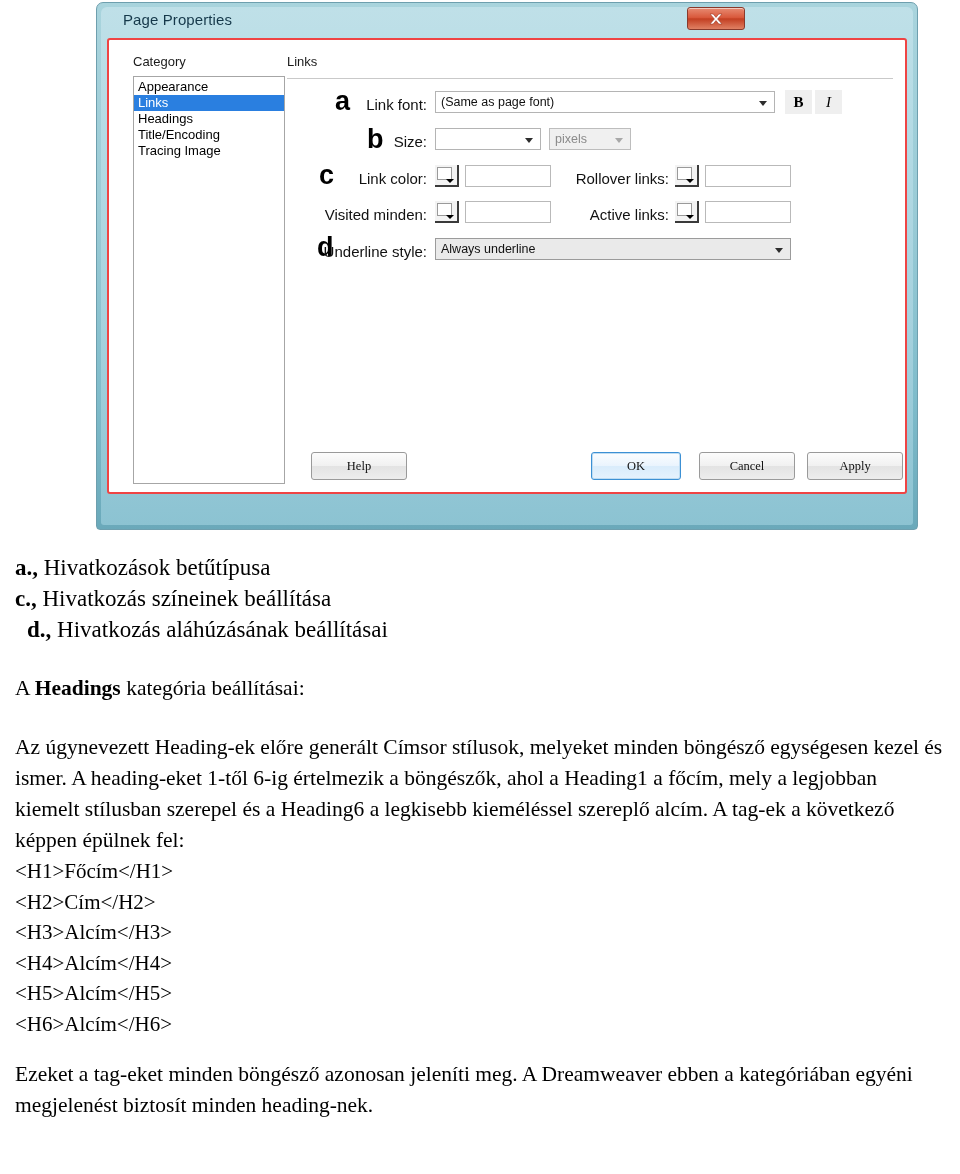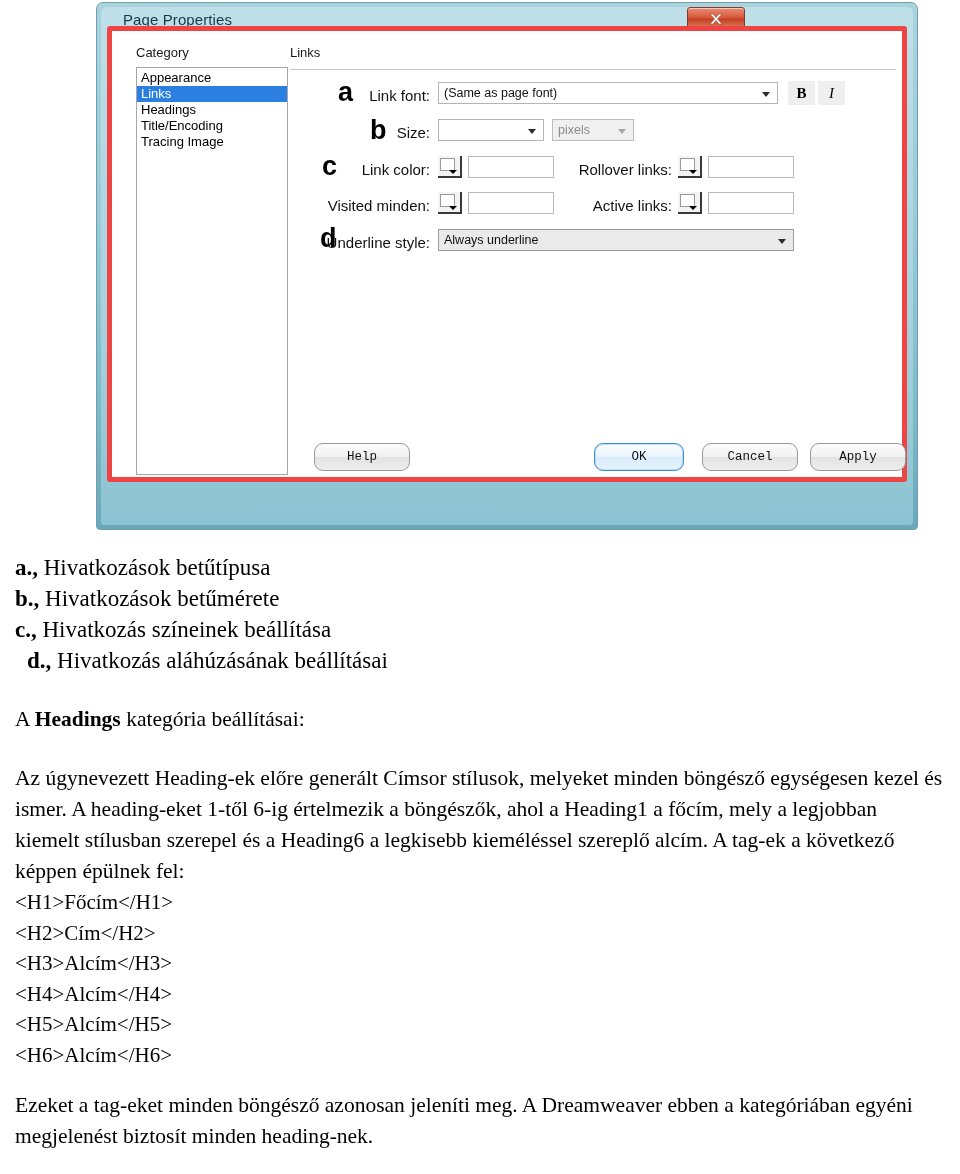--- a/index.html
+++ b/index.html
@@ -67,24 +67,24 @@
     background: linear-gradient(180deg,#e78b72 0%, #d9593c 45%, #c33f22 52%, #e08164 100%);
     box-shadow: inset 0 1px 0 rgba(255,255,255,0.55);
     box-sizing: border-box;
     cursor: pointer;
   }
   .dlg-close svg { position:absolute; left:50%; top:50%; transform:translate(-50%,-50%); }
 
   
   .dlg-client {
     position: absolute;
-    left: 11px; top: 24px;
+    left: 11px; top: 36px;
     width: 800px; height: 456px;
     background: #ffffff;
-    border: 5px solid #ef4444;
+    border: 2px solid #ef4444;
     border-radius: 3px;
     box-sizing: border-box;
   }
 
   .cat-label {
     position: absolute;
     left: 24px; top: 14px;
     font-family: "Liberation Sans", sans-serif;
     font-size: 13px;
     color: #1a1a1a;
@@ -223,23 +223,23 @@
     border-right:4px solid transparent;
     border-top:4px solid #000;
   }
 
   
   .dlg-btn {
     position: absolute;
     height: 28px;
     box-sizing: border-box;
     border: 1px solid #9a9a9a;
-    border-radius: 9px;
+    border-radius: 3px;
     background: linear-gradient(180deg,#fcfcfc 0%,#f1f1f1 48%,#e3e3e3 52%,#ededed 100%);
-    font-family: Liberation Mono, monospace;
+    font-family: Liberation Serif, serif;
     font-size: 12.5px;
     color: #111;
     text-align:center;
     line-height: 26px;
     cursor: pointer;
   }
   .dlg-btn.default {
     border: 1px solid #3c90d4;
     box-shadow: 0 0 0 1px #bedcf2 inset;
     background: linear-gradient(180deg,#fbfdff 0%,#eaf4fd 48%,#d9ecfb 52%,#e6f2fd 100%);
@@ -390,24 +390,20 @@
 
   </div>
 </div>
 
 <div class="doc">
 
   <div class="abcd-line l1">
     <span class="mk">a.,</span>
     <span>Hivatkozások betűtípusa</span>
   </div>
-  <div class="abcd-line l2">
-    <span class="mk">b.,</span>
-    <span>Hivatkozások betűmérete</span>
-  </div>
   <div class="abcd-line l3">
     <span class="mk">c.,</span>
     <span>Hivatkozás színeinek beállítása</span>
   </div>
   <div class="abcd-line l4">
     <span class="mk">d.,</span>
     <span>Hivatkozás aláhúzásának beállításai</span>
   </div>
 
   <div class="spacer-md"></div>

